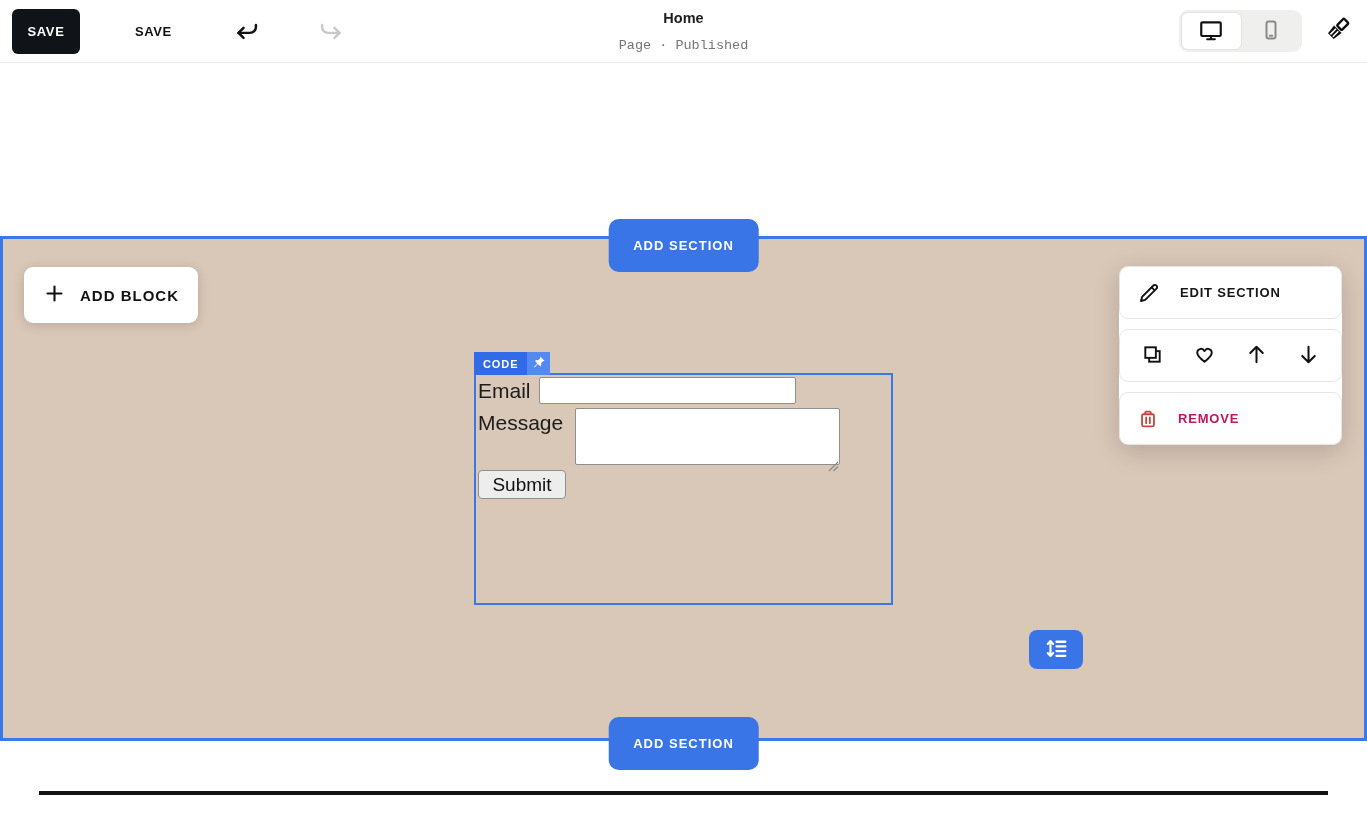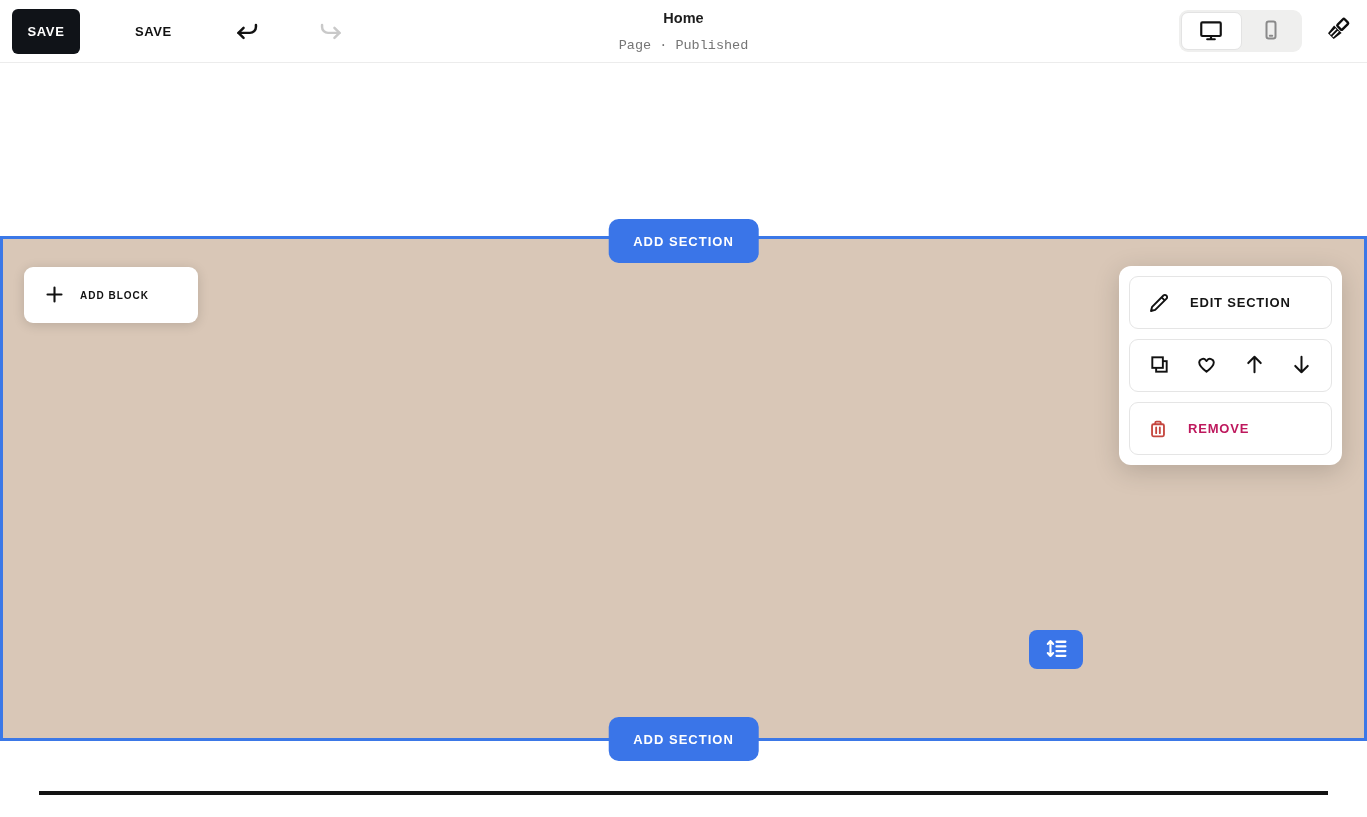--- a/index.html
+++ b/index.html
@@ -28,29 +28,29 @@
              border-radius:7px; position:relative; color:#121212; }
   .segment.active { background:#fff; border:1px solid #E3E3E3; }
   .segment.inactive { color:#8A8A8A; }
   .notif-dot { position:absolute; top:5px; right:13px; width:9px; height:9px; border-radius:50%; }
   .btn-brush { margin-left:21px; margin-right:15px; color:#0e0e0e; }
 
   
   .section { position:absolute; left:0; top:236px; width:1367px; height:505px;
              background:#D9C7B7; border:3px solid #3B78E7; }
 
-  .pill { position:absolute; left:50%; transform:translateX(-50%); height:44px; padding:0 25px;
+  .pill { position:absolute; left:50%; transform:translateX(-50%); height:53px; padding:0 25px;
           background:#3A75E8; color:#fff; border:none; border-radius:10px; font-size:13px; font-weight:700;
           letter-spacing:1px; z-index:20; }
   .pill-top { top:219px; }
   .pill-bottom { top:717px; }
 
   .add-block { position:absolute; left:24px; top:267px; width:174px; height:56px; background:#fff; border:none;
                border-radius:9px; box-shadow:0 2px 12px rgba(0,0,0,.15); display:flex; align-items:center;
-               padding-left:20px; gap:15px; font-size:10px; font-weight:700; letter-spacing:1px; color:#111;
+               padding-left:20px; gap:15px; font-size:15px; font-weight:700; letter-spacing:1px; color:#111;
                z-index:10; }
 
   
   .code-block { position:absolute; left:474px; top:373px; width:419px; height:232px;
                 border:2px solid #3B78E7; z-index:5; }
   .code-tag { position:absolute; left:-2px; top:-23px; height:23px; display:flex; cursor:pointer; }
   .code-tag-label { background:#316BE8; color:#fff; font-size:11px; font-weight:700; letter-spacing:.9px;
                     display:flex; align-items:center; padding:0 9px; }
   .code-tag-pin { width:23px; height:23px; background:#5389F0; border:none; display:flex;
                   align-items:center; justify-content:center; padding:0; }
@@ -62,21 +62,21 @@
   .message-label { left:2px; top:36px; }
   .message-input { position:absolute; left:99px; top:33px; width:265px; height:57px; border:1px solid #8f8f8f;
                    border-radius:2px; background:#fff; resize:none; font-size:17px; padding:2px 5px;
                    overflow:hidden; }
   .resize-handle { position:absolute; left:352px; top:78px; pointer-events:none; }
   .submit-btn { position:absolute; left:2px; top:95px; width:88px; height:29px; background:#EDEDED;
                 border:1px solid #8f8f8f; border-radius:4px; font-size:19px; color:#111; }
 
   
   .panel { position:absolute; left:1119px; top:266px; width:223px; background:#fff; border-radius:12px;
-           box-shadow:0 6px 26px rgba(0,0,0,.17); padding:10px; z-index:30; }
+           box-shadow:0 6px 26px rgba(0,0,0,.17); z-index:30; }
   .panel-row { height:53px; border:1px solid #E5E5E5; border-radius:9px; display:flex; align-items:center;
                padding:0 14px; margin-bottom:10px; background:#fff; font-size:13px; font-weight:700;
                letter-spacing:.8px; color:#161616; gap:16px; cursor:pointer; }
   .panel-row:last-child { margin-bottom:0; }
   .panel-row-icons { justify-content:space-around; padding:0 6px; gap:0; }
   .panel-icon-btn { background:none; border:none; padding:3px; color:#111; display:flex; align-items:center; }
   .remove-row { color:#be185d; }
 
   .spacing-btn { position:absolute; left:1029px; top:630px; width:54px; height:39px; background:#3A75E8;
                  border:none; border-radius:8px; display:flex; align-items:center; justify-content:center;
@@ -157,20 +157,45 @@
 
   <button class="add-block">
     <span>
       <svg width="21" height="21" viewBox="0 0 24 24" fill="none" stroke="currentColor" stroke-width="2.4" stroke-linecap="round">
         <path d="M12 4v16M4 12h16"></path>
       </svg>
     </span>
     <span>ADD BLOCK</span>
   </button>
 
+  <div class="code-block">
+    <div class="code-tag">
+      <span class="code-tag-label">CODE</span>
+      <button class="code-tag-pin">
+        <span>
+          <svg width="15" height="15" viewBox="0 0 24 24" fill="#fff">
+            <path d="M14.6 2.2l7.2 7.2-2.8.7-2.9 2.9.4 3.4-1.7 1.7-3.7-3.7-5.6 5.6-1-1 5.6-5.6-3.7-3.7 1.7-1.7 3.4.4 2.9-2.9z"></path>
+          </svg>
+        </span>
+      </button>
+    </div>
+
+    <div class="code-form">
+      <label class="f-label email-label">Email</label>
+      <input class="email-input" type="text" value="" style="">
+      <label class="f-label message-label">Message</label>
+      <textarea class="message-input" style=""></textarea>
+      <span class="resize-handle">
+        <svg width="11" height="11" viewBox="0 0 11 11">
+          <path d="M10 1 1 10M10 5.5 5.5 10" stroke="#8a8a8a" stroke-width="1.2"></path>
+        </svg>
+      </span>
+      <button class="submit-btn">Submit</button>
+    </div>
+  </div>
 
   <div class="panel">
     <div class="panel-row">
       <span class="panel-icon-btn">
         <svg width="24" height="24" viewBox="0 0 24 24" fill="none" stroke="currentColor" stroke-width="1.9" stroke-linejoin="round">
           <path d="M4 20l1.1-4.2L16.4 4.5a2.05 2.05 0 0 1 2.9 0l.2.2a2.05 2.05 0 0 1 0 2.9L8.2 18.9 4 20z"></path>
           <path d="M14.6 6.3l3.1 3.1"></path>
         </svg>
       </span>
       <span>EDIT SECTION</span>

